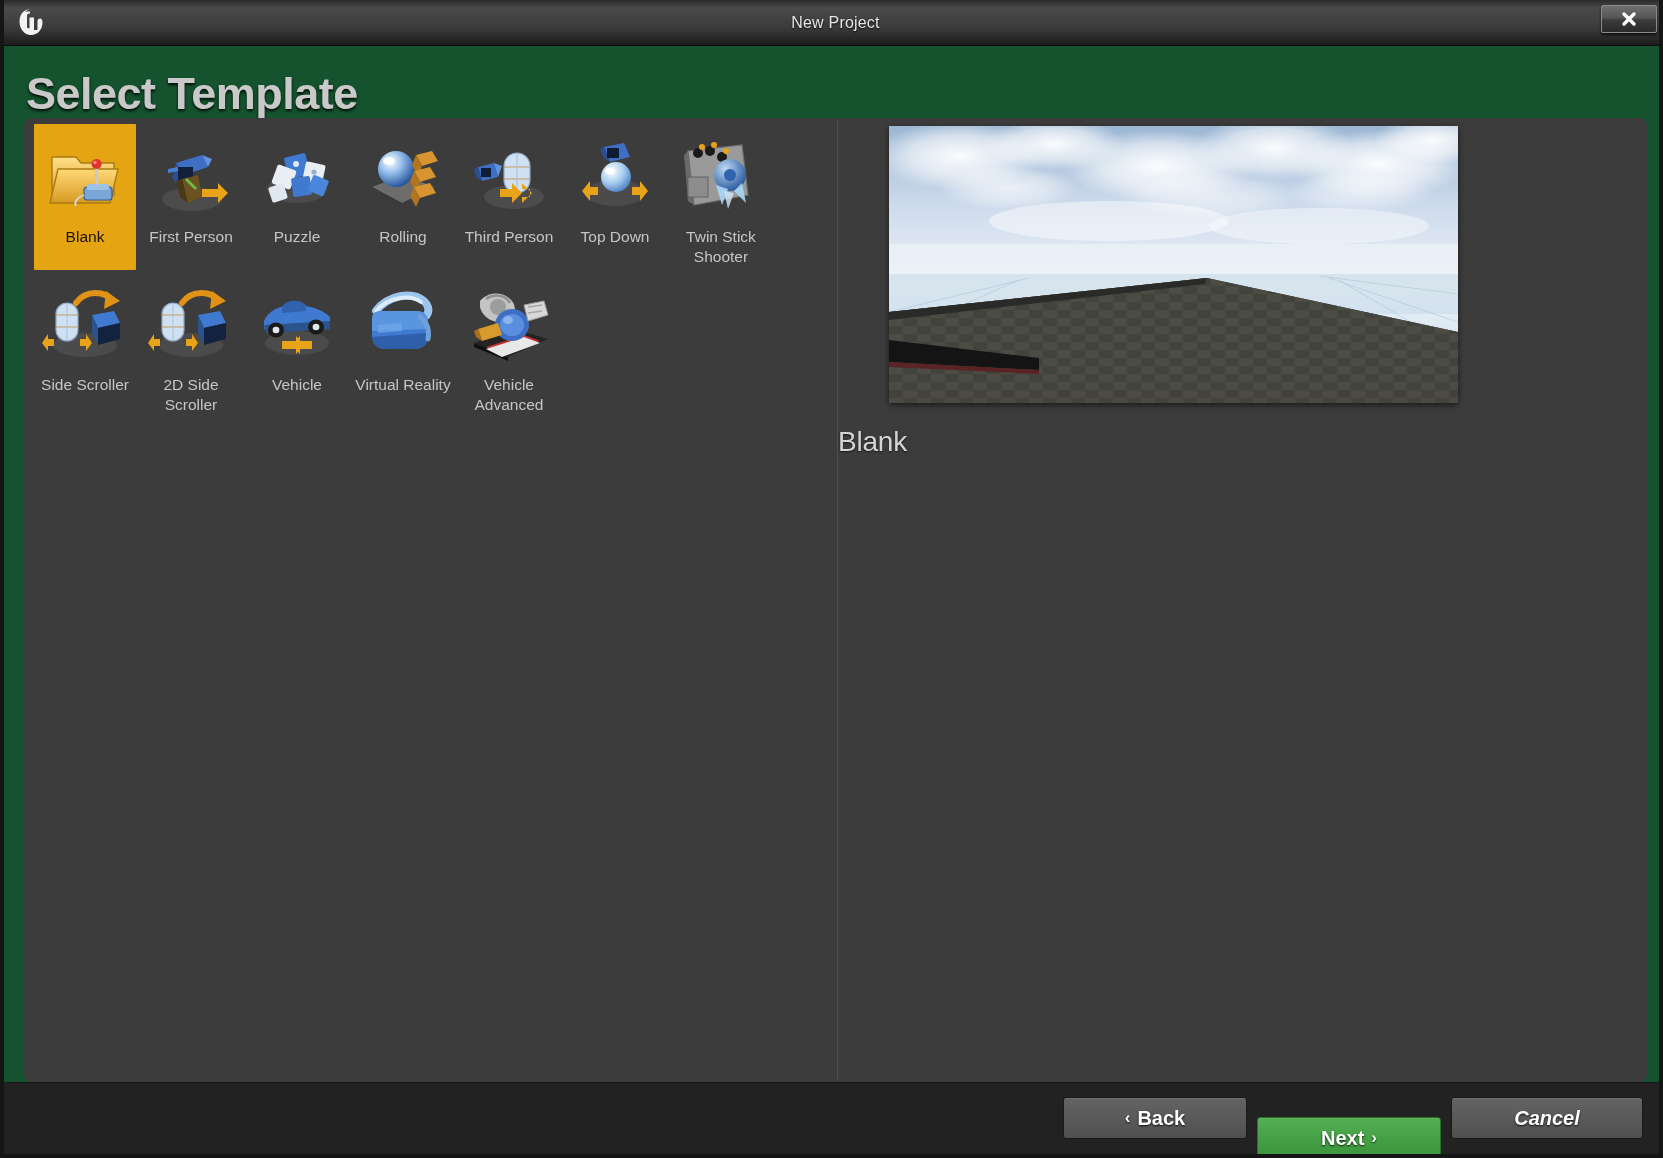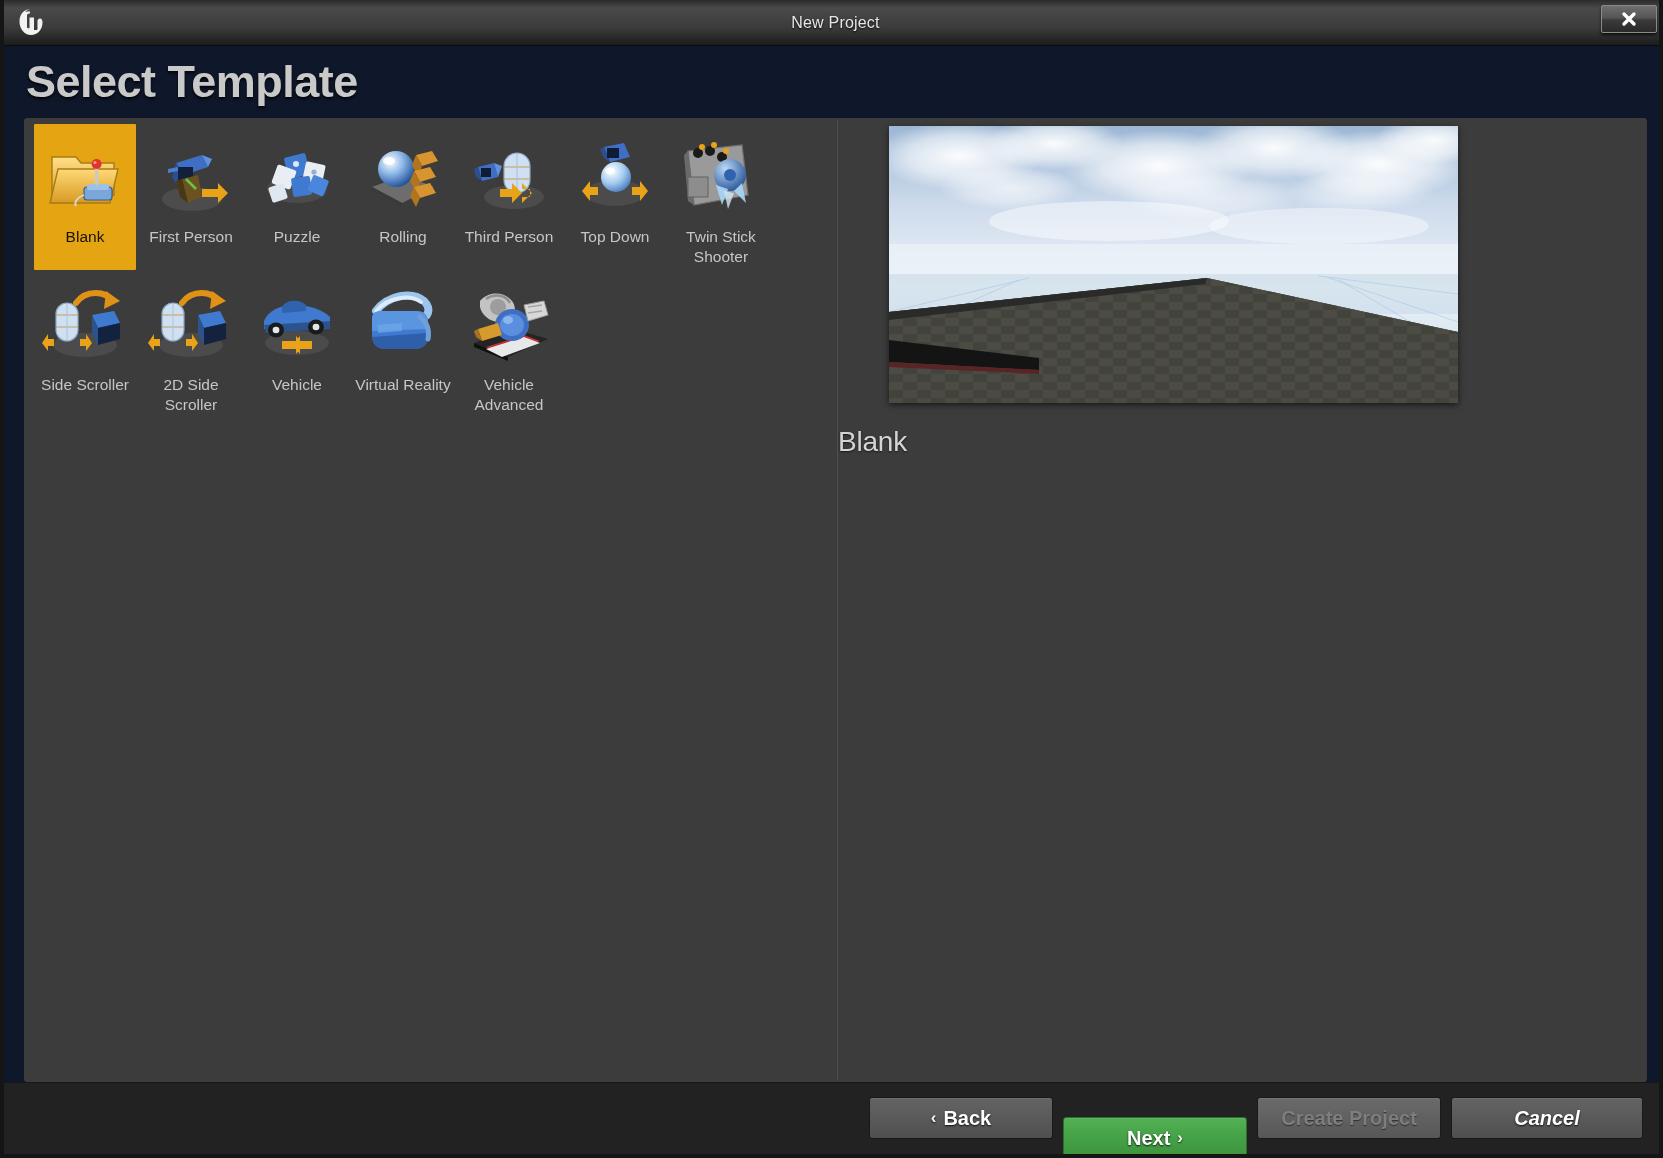--- a/index.html
+++ b/index.html
@@ -10,21 +10,21 @@
     overflow: hidden;
     background: #0d0d0d;
     font-family: "Liberation Sans", sans-serif;
   }
 
   
   #window {
     position: relative;
     width: 1663px;
     height: 1158px;
-    background: #0f172a;
+    background: #14532d;
     border: 4px solid #151515;
     border-top: none;
     overflow: hidden;
   }
 
   
   #titlebar {
     position: absolute;
     top: 0; left: 0;
     width: 1663px;
@@ -64,36 +64,36 @@
     border-radius: 2px;
     box-shadow: 0 2px 3px rgba(0,0,0,0.7);
     cursor: pointer;
     display: flex; align-items: center; justify-content: center;
   }
   #close-button svg { display: block; }
 
   
   #page-heading {
     position: absolute;
-    left: 22px; top: 56px;
+    left: 22px; top: 68px;
     color: #c9c9c9;
     font-size: 45px;
     font-weight: bold;
     letter-spacing: -0.5px;
     text-shadow: 0 2px 3px rgba(0,0,0,0.85);
   }
 
   
   #content-panel {
     position: absolute;
     left: 20px; top: 118px;
     width: 1623px;
     height: 964px;
     background: #3c3c3c;
-    border-radius: 3px;
+    border-radius: 8px;
   }
 
   
   #template-grid {
     position: absolute;
     left: 0; top: 0;
     width: 765px;
     height: 964px;
     padding: 6px 0 0 10px;
     display: flex;
@@ -579,23 +579,20 @@
       <div class="dlg-button">
         <span class="chev">‹</span>
         <span>Back</span>
       </div>
 
       <div class="dlg-button primary">
         <span>Next</span>
         <span class="chev">›</span>
       </div>
 
-      <div class="dlg-button disabled">
-        <span>Create Project</span>
-      </div>
 
       <div class="dlg-button cancel">
         <span>Cancel</span>
       </div>
 
     </div>
   </div>
 
 </div>
 

